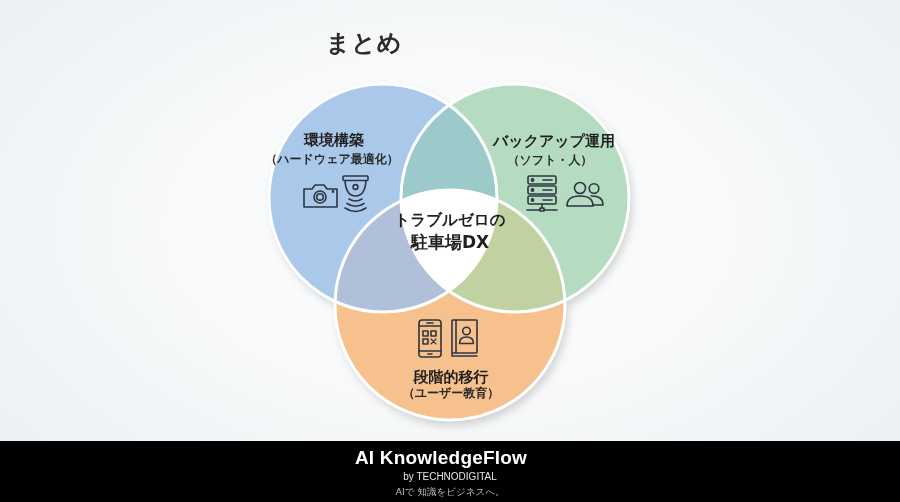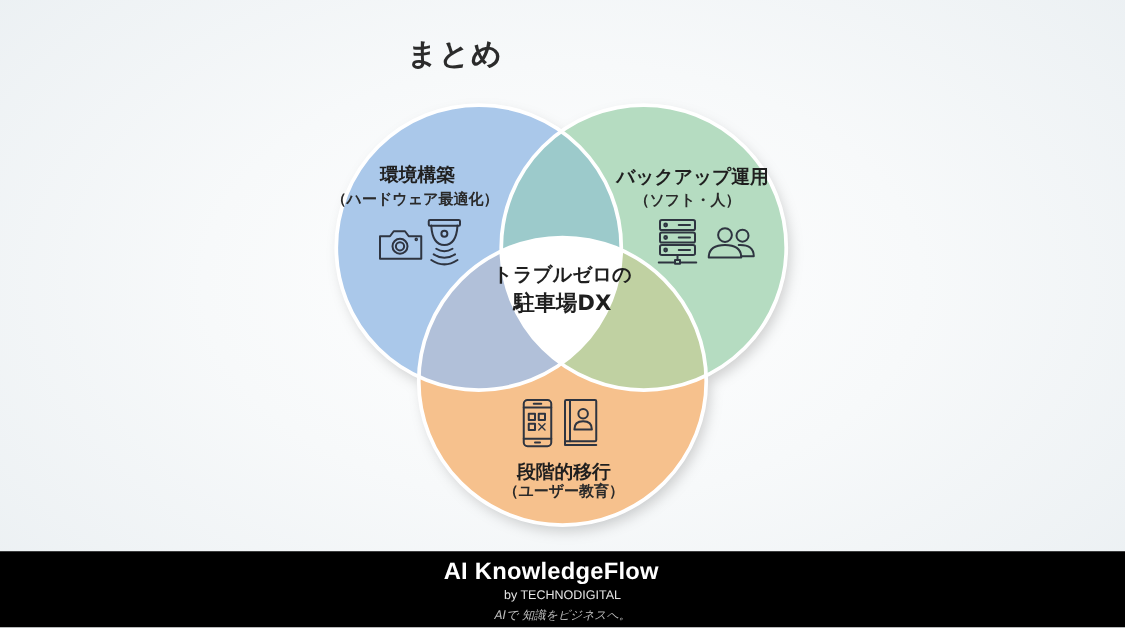--- a/index.html
+++ b/index.html
@@ -23,21 +23,21 @@
   .footer .brand {
     position: absolute; left: 0; top: 6px; width: 804px;
     font-family: "Liberation Sans", sans-serif; font-size: 19px; font-weight: bold; letter-spacing: 0.2px; margin-left: 39px;
   }
   .footer .byline {
     position: absolute; left: 0; top: 30px; width: 900px;
     font-family: Liberation Sans, sans-serif; font-size: 10px; color: #e6e6e6;
   }
   .footer .tagline {
     position: absolute; left: 0; top: 45px; width: 900px;
-    font-size: 9.5px; color: #bdbdbd; font-style: italic;
+    font-size: 9.5px; color: #bdbdbd;
   }
 </style>
 </head>
 <body>
 
 <div class="slide-title">まとめ</div>
 
 <svg class="venn" viewBox="0 0 900 441">
   <defs>
     <filter id="shadow" x="-20%" y="-20%" width="140%" height="140%">

